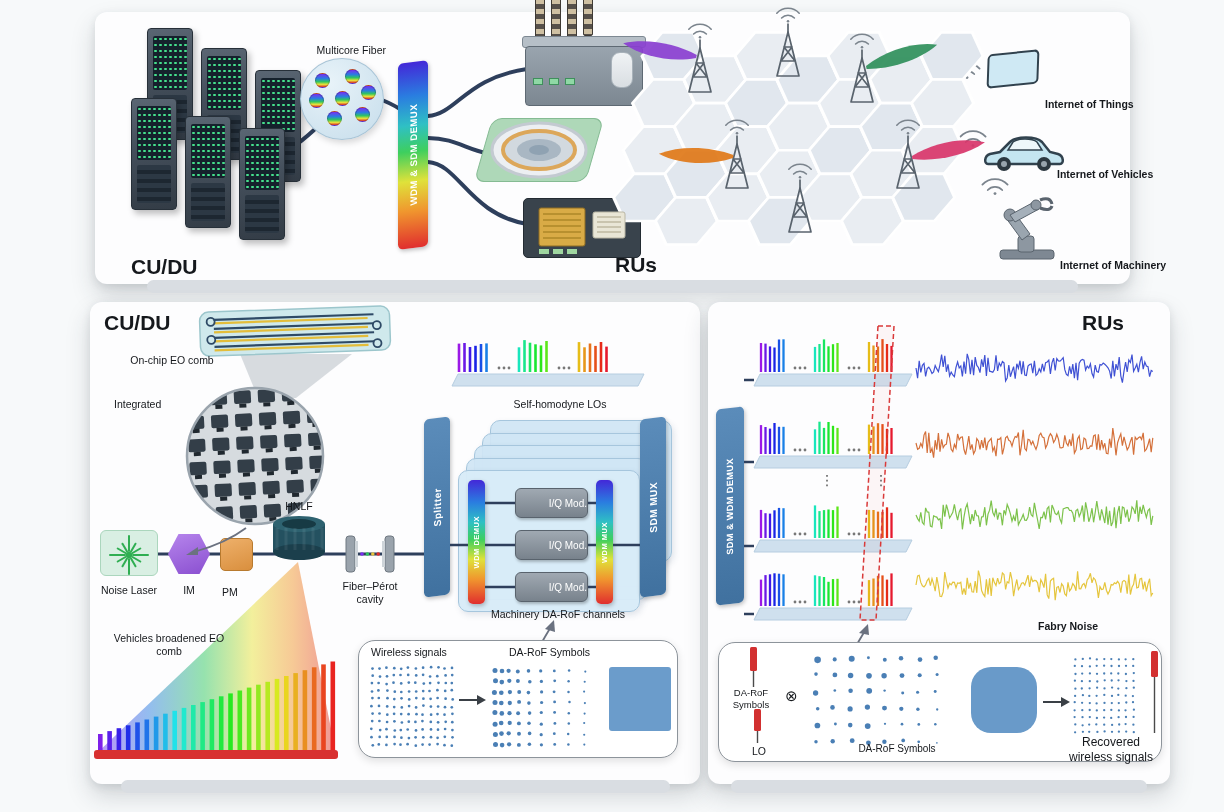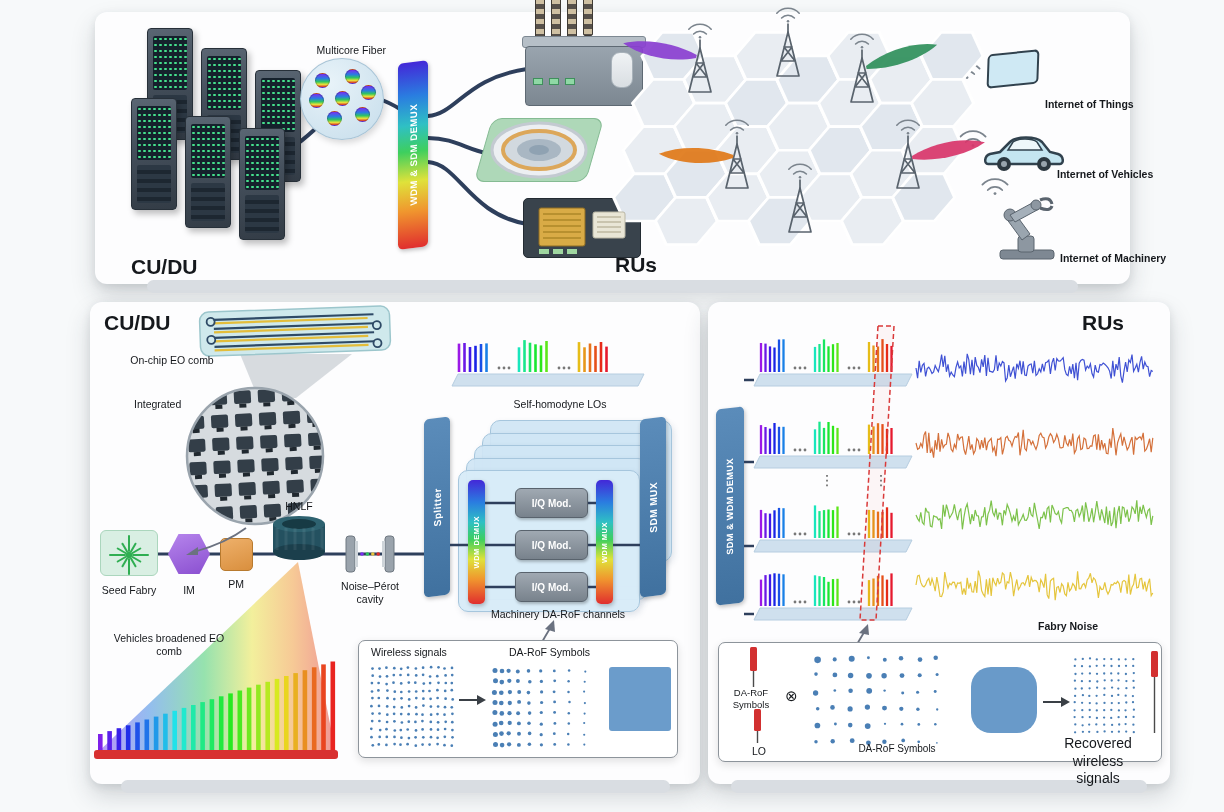--- a/index.html
+++ b/index.html
@@ -16,22 +16,22 @@
 .sm-bold{font-weight:bold}
 .vbar{position:absolute;border-radius:5px;display:flex;align-items:center;justify-content:center;box-shadow:1px 2px 4px rgba(0,0,0,.25)}
 .vtext{writing-mode:vertical-rl;transform:rotate(180deg);color:#fff;font-weight:bold;letter-spacing:.5px}
 .rainbow-v{background:linear-gradient(180deg,#4328d8 0%,#2a7de0 18%,#2fc0c4 34%,#3ecf5e 48%,#dfe23a 64%,#f0962e 80%,#e02e2e 100%)}
 .blue-bar{background:linear-gradient(180deg,#5b8cba,#40719f)}
 .rack{position:absolute;width:46px;height:112px;background:linear-gradient(170deg,#5a6673 0%,#434e5a 45%,#333c46 100%);border:1px solid #273039;border-radius:4px;box-shadow:3px 4px 6px rgba(0,0,0,.25)}
 .rack::before{content:"";position:absolute;left:5px;top:7px;width:34px;height:54px;border-radius:2px;background-color:#15212c;background-image:radial-gradient(circle,#45e08d 1px,rgba(0,0,0,0) 1.5px);background-size:5px 6px}
 .rack::after{content:"";position:absolute;left:5px;bottom:6px;width:34px;height:38px;border-radius:2px;background:repeating-linear-gradient(180deg,#2c3844 0 5px,#1d2731 5px 9px)}
 .chimney{position:absolute;top:-14px;width:10px;height:42px;background:repeating-linear-gradient(180deg,#cfc0a2 0 5px,#56504a 5px 10px);border:1px solid #3f3a34;border-radius:2px;z-index:2}
 .plane{position:absolute;width:182px;height:142px;border-radius:10px;background:rgba(208,229,244,.93);border:1px solid #a6c6dd;box-shadow:2px 3px 6px rgba(60,90,120,.15)}
-.iq{position:absolute;width:73px;height:30px;border-radius:6px;background:linear-gradient(180deg,#a0a9b2,#78828c);border:1px solid #59636d;color:#fff;font-weight:bold;font-size:10px;display:flex;align-items:center;justify-content:center;box-shadow:1px 2px 3px rgba(0,0,0,.25);z-index:3}
-.inset{position:absolute;background:#fff;border:1.2px solid #8d949b;border-radius:7px;box-shadow:0 3px 8px rgba(0,0,0,.12)}
+.iq{position:absolute;width:73px;height:30px;border-radius:6px;background:linear-gradient(180deg,#a0a9b2,#78828c);border:1px solid #59636d;color:#fff;font-weight:normal;font-size:10px;display:flex;align-items:center;justify-content:flex-end;box-shadow:1px 2px 3px rgba(0,0,0,.25);z-index:3}
+.inset{position:absolute;background:#fff;border:1.2px solid #8d949b;border-radius:17px;box-shadow:0 3px 8px rgba(0,0,0,.12)}
 .chip-pad{position:absolute;background:#39434c;border:1px solid #232b32;border-radius:5px}
 .core{position:absolute;width:15px;height:15px;border-radius:50%;background:linear-gradient(180deg,#7b2ff2,#2a7de0 35%,#2fc75e 60%,#e8e23a 80%,#e02e2e);border:1px solid rgba(0,0,0,.2)}
 svg{position:absolute;overflow:visible}
 </style>
 </head>
 <body>
 
 <div id="stage">
 
   <section class="panel" id="panel-top">
@@ -218,21 +218,21 @@
     <div class="lbl sm-bold" style="left:962px;top:156px">Internet of Vehicles</div>
     <svg style="left:895px;top:180px;z-index:3" width="82" height="70">
       <rect x="10" y="58" width="54" height="9" rx="3" fill="#7e8893" stroke="#5a646e"></rect>
       <rect x="28" y="44" width="16" height="16" rx="3" fill="#8d97a1" stroke="#5a646e"></rect>
       <path d="M32,48 L16,26 L24,20 L40,42 Z" fill="#9aa5af" stroke="#5a646e"></path>
       <circle cx="20" cy="23" r="6" fill="#8d97a1" stroke="#5a646e"></circle>
       <path d="M20,23 L44,10 L49,17 L25,30 Z" fill="#a5b0ba" stroke="#5a646e"></path>
       <circle cx="46" cy="13" r="5" fill="#8d97a1" stroke="#5a646e"></circle>
       <path d="M50,8 q10,-4 12,4 M50,16 q10,4 12,-2" fill="none" stroke="#5a646e" stroke-width="3"></path>
     </svg>
-    <div class="lbl sm-bold" style="left:965px;top:240px">Internet of Machinery</div>
+    <div class="lbl sm-bold" style="left:965px;top:247px">Internet of Machinery</div>
   </section>
 
   <section class="panel" id="panel-bl">
     <svg id="bl-under" width="610" height="482" style="left:0;top:0;z-index:1">
         <defs>
           <linearGradient id="fanG" x1="0" y1="0" x2="1" y2="0">
             <stop offset="0%" stop-color="#7b2ff2"></stop>
             <stop offset="22%" stop-color="#2a7de0"></stop>
             <stop offset="45%" stop-color="#2fc75e"></stop>
             <stop offset="65%" stop-color="#e8e23a"></stop>
@@ -255,21 +255,21 @@
         <line x1="16" y1="23.5" x2="170" y2="23.5" stroke="#e3bd3a" stroke-width="2.2"></line>
         <circle cx="179" cy="22" r="4" stroke="#2e4a66" stroke-width="1.8" fill="none"></circle>
         <line x1="16" y1="29" x2="176" y2="29" stroke="#2e4a66" stroke-width="2.2"></line>
         <line x1="16" y1="32.5" x2="170" y2="32.5" stroke="#e3bd3a" stroke-width="2.2"></line>
         <circle cx="13" cy="31" r="4" stroke="#2e4a66" stroke-width="1.8" fill="none"></circle>
         <line x1="16" y1="38" x2="176" y2="38" stroke="#2e4a66" stroke-width="2.2"></line>
         <line x1="16" y1="41.5" x2="170" y2="41.5" stroke="#e3bd3a" stroke-width="2.2"></line>
         <circle cx="179" cy="40" r="4" stroke="#2e4a66" stroke-width="1.8" fill="none"></circle>
       </svg>
     <div class="lbl" style="left:28px;top:52px;width:108px;text-align:center">On-chip EO comb</div>
-    <div class="lbl" style="left:44px;top:96px">Integrated</div>
+    <div class="lbl" style="left:24px;top:96px">Integrated</div>
     <svg id="zoom-circle" style="left:95px;top:84px;z-index:3" width="140" height="140">
         <defs>
           <clipPath id="zcClip">
             <circle cx="70" cy="70" r="68"></circle>
           </clipPath>
         </defs>
         <g clip-path="url(#zcClip)">
           <rect x="0" y="0" width="140" height="140" fill="#d6dbdf"></rect>
           <g transform="rotate(-3 70 70)">
             <rect x="4" y="4" width="17" height="13" rx="2" fill="#333e48"></rect>
@@ -358,27 +358,27 @@
         <line x1="23.0" y1="24.5" x2="18.5" y2="32.3" stroke="#2fae52" stroke-width="2" stroke-linecap="round"></line>
         <line x1="21.5" y1="23.0" x2="13.7" y2="27.5" stroke="#2fae52" stroke-width="2" stroke-linecap="round"></line>
         <line x1="21.0" y1="21.0" x2="6.0" y2="21.0" stroke="#2fae52" stroke-width="2" stroke-linecap="round"></line>
         <line x1="21.5" y1="19.0" x2="13.7" y2="14.5" stroke="#2fae52" stroke-width="2" stroke-linecap="round"></line>
         <line x1="23.0" y1="17.5" x2="18.5" y2="9.7" stroke="#2fae52" stroke-width="2" stroke-linecap="round"></line>
         <line x1="25.0" y1="17.0" x2="25.0" y2="2.0" stroke="#2fae52" stroke-width="2" stroke-linecap="round"></line>
         <line x1="27.0" y1="17.5" x2="31.5" y2="9.7" stroke="#2fae52" stroke-width="2" stroke-linecap="round"></line>
         <line x1="28.5" y1="19.0" x2="36.3" y2="14.5" stroke="#2fae52" stroke-width="2" stroke-linecap="round"></line>
         <circle cx="25" cy="21" r="3.2" fill="#2fae52"></circle>
       </svg>
-    <div class="lbl" style="left:4px;top:282px;width:70px;text-align:center">Seed Fabry</div>
+    <div class="lbl" style="left:4px;top:282px;width:70px;text-align:center">Noise Laser</div>
 
     <div style="position:absolute;left:78px;top:232px;width:42px;height:40px;background:linear-gradient(160deg,#b685ec,#8a4fd0);clip-path:polygon(25% 0,75% 0,100% 50%,75% 100%,25% 100%,0 50%);z-index:3"></div>
     <div class="lbl" style="left:88px;top:282px;width:22px;text-align:center">IM</div>
 
     <div style="position:absolute;left:130px;top:236px;width:33px;height:33px;background:linear-gradient(160deg,#eeb06a,#d98f3e);border:1px solid #b87a2e;border-radius:5px;z-index:3"></div>
-    <div class="lbl" style="left:132px;top:276px;width:28px;text-align:center">PM</div>
+    <div class="lbl" style="left:132px;top:284px;width:28px;text-align:left">PM</div>
 
     <div class="lbl" style="left:180px;top:198px;width:58px;text-align:center">HNLF</div>
     <svg id="spool" style="left:178px;top:212px;z-index:3" width="62" height="50">
         <rect x="5" y="10" width="52" height="28" fill="#245160"></rect>
         <ellipse cx="31" cy="38" rx="26" ry="8" fill="#1b3f4c"></ellipse>
         <ellipse cx="31" cy="10" rx="26" ry="8" fill="#2e6270"></ellipse>
         <ellipse cx="31" cy="10" rx="17" ry="5" fill="#173a44"></ellipse>
         <line x1="9" y1="14" x2="9" y2="36" stroke="rgba(255,255,255,.07)" stroke-width="3"></line>
         <line x1="18" y1="14" x2="18" y2="36" stroke="rgba(255,255,255,.07)" stroke-width="3"></line>
         <line x1="27" y1="14" x2="27" y2="36" stroke="rgba(255,255,255,.07)" stroke-width="3"></line>
@@ -390,21 +390,21 @@
     <svg id="fp" style="left:252px;top:230px;z-index:3" width="56" height="44">
         <rect x="4" y="4" width="9" height="36" rx="3" fill="#9aa3ac" stroke="#6f7881"></rect>
         <rect x="43" y="4" width="9" height="36" rx="3" fill="#9aa3ac" stroke="#6f7881"></rect>
         <rect x="13" y="9" width="3" height="26" fill="#ced4d9"></rect>
         <rect x="40" y="9" width="3" height="26" fill="#ced4d9"></rect>
         <circle cx="20" cy="22" r="1.8" fill="#7b2ff2"></circle>
         <circle cx="25.4" cy="22" r="1.8" fill="#2fc75e"></circle>
         <circle cx="30.8" cy="22" r="1.8" fill="#e8c63f"></circle>
         <circle cx="36.2" cy="22" r="1.8" fill="#e02e2e"></circle>
       </svg>
-    <div class="lbl wrap" style="left:238px;top:278px;width:84px">Noise–Pérot cavity</div>
+    <div class="lbl wrap" style="left:238px;top:278px;width:84px">Fiber–Pérot cavity</div>
 
     <div class="lbl wrap" style="left:20px;top:330px;width:118px">Vehicles broadened EO comb</div>
     <svg id="comb-main" style="left:2px;top:352px;z-index:2" width="250" height="108">
         <rect x="6.0" y="80.0" width="4.6" height="16.0" fill="hsl(268,82%,52%)"></rect>
         <rect x="15.3" y="77.1" width="4.6" height="18.9" fill="hsl(257,82%,52%)"></rect>
         <rect x="24.6" y="74.2" width="4.6" height="21.8" fill="hsl(247,82%,52%)"></rect>
         <rect x="33.9" y="71.3" width="4.6" height="24.7" fill="hsl(236,82%,52%)"></rect>
         <rect x="43.2" y="68.4" width="4.6" height="27.6" fill="hsl(225,82%,52%)"></rect>
         <rect x="52.5" y="65.5" width="4.6" height="30.5" fill="hsl(215,82%,52%)"></rect>
         <rect x="61.8" y="62.6" width="4.6" height="33.4" fill="hsl(204,82%,52%)"></rect>
@@ -1031,16 +1031,16 @@
           <circle cx="62.9" cy="54.7" r="1.15" fill="#4a7fb5"></circle>
           <circle cx="62.6" cy="61.9" r="1.15" fill="#4a7fb5"></circle>
           <circle cx="62.4" cy="69.7" r="1.15" fill="#4a7fb5"></circle>
           <circle cx="62.8" cy="77.2" r="1.15" fill="#4a7fb5"></circle>
         </svg>
       <svg style="left:428px;top:8px" width="16" height="88">
           <rect x="4" y="0" width="7" height="26" rx="1.5" fill="#d23030"></rect>
           <line x1="7.5" y1="26" x2="7.5" y2="82" stroke="#4a4a4a" stroke-width="1.4"></line>
         </svg>
       <div class="lbl" style="left:118px;top:100px;width:120px;text-align:center;font-size:10px">DA-RoF Symbols</div>
-      <div class="lbl wrap" style="left:331px;top:92px;width:96px;font-size:14px">Recovered wireless signals</div>
+      <div class="lbl wrap" style="left:344px;top:92px;width:96px;font-size:12px">Recovered wireless signals</div>
     </div>
   </section>
 </div>
 
 </body></html>

